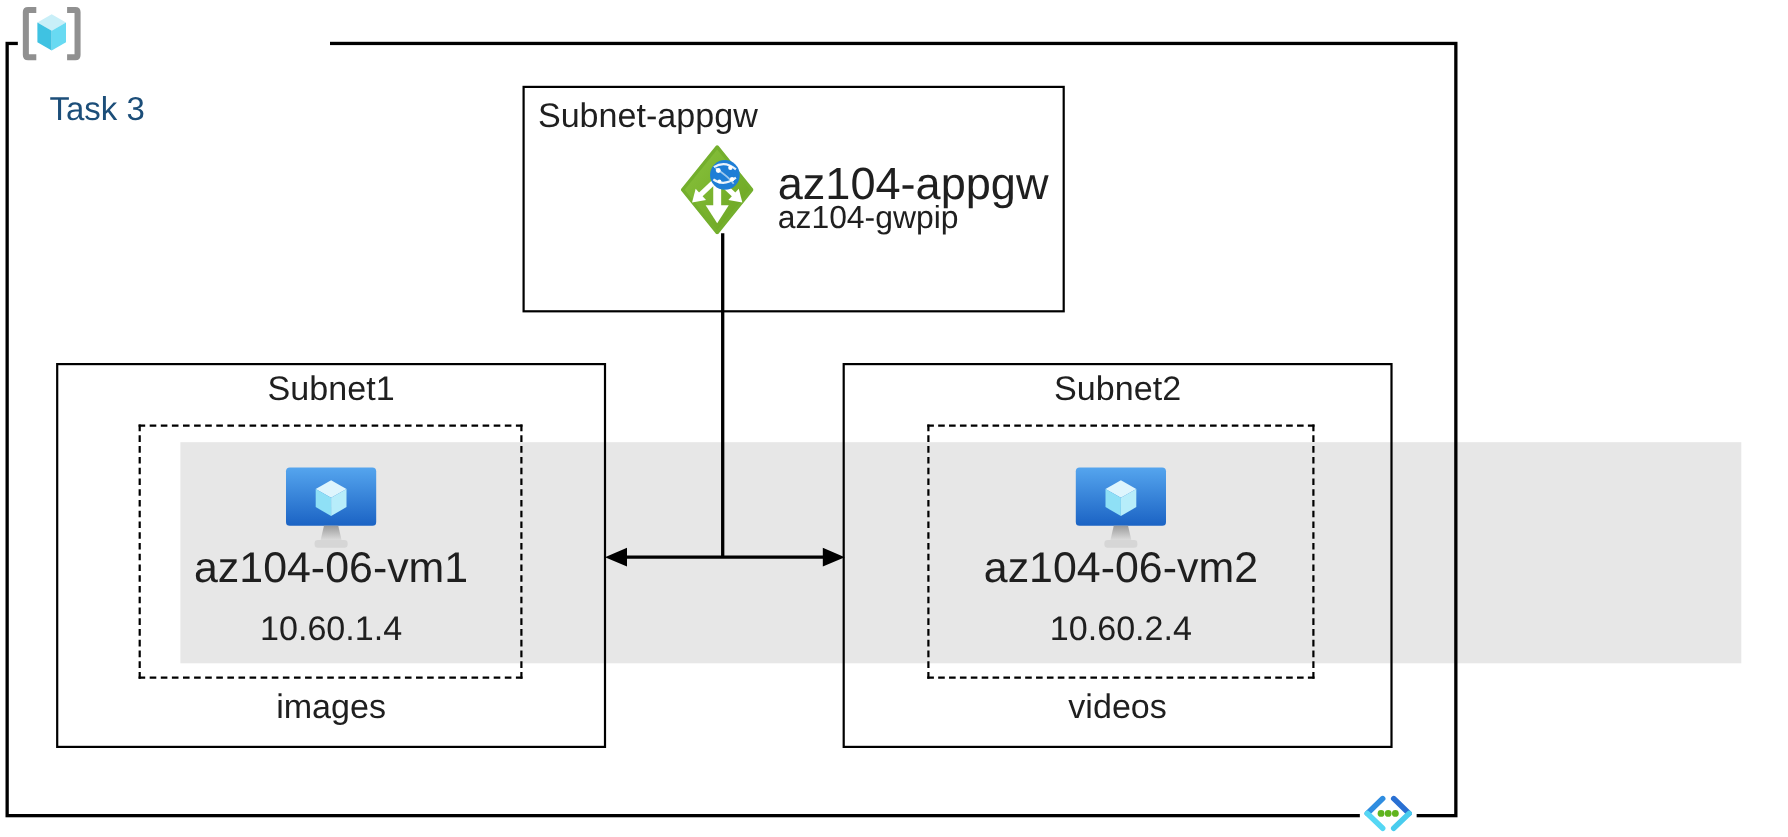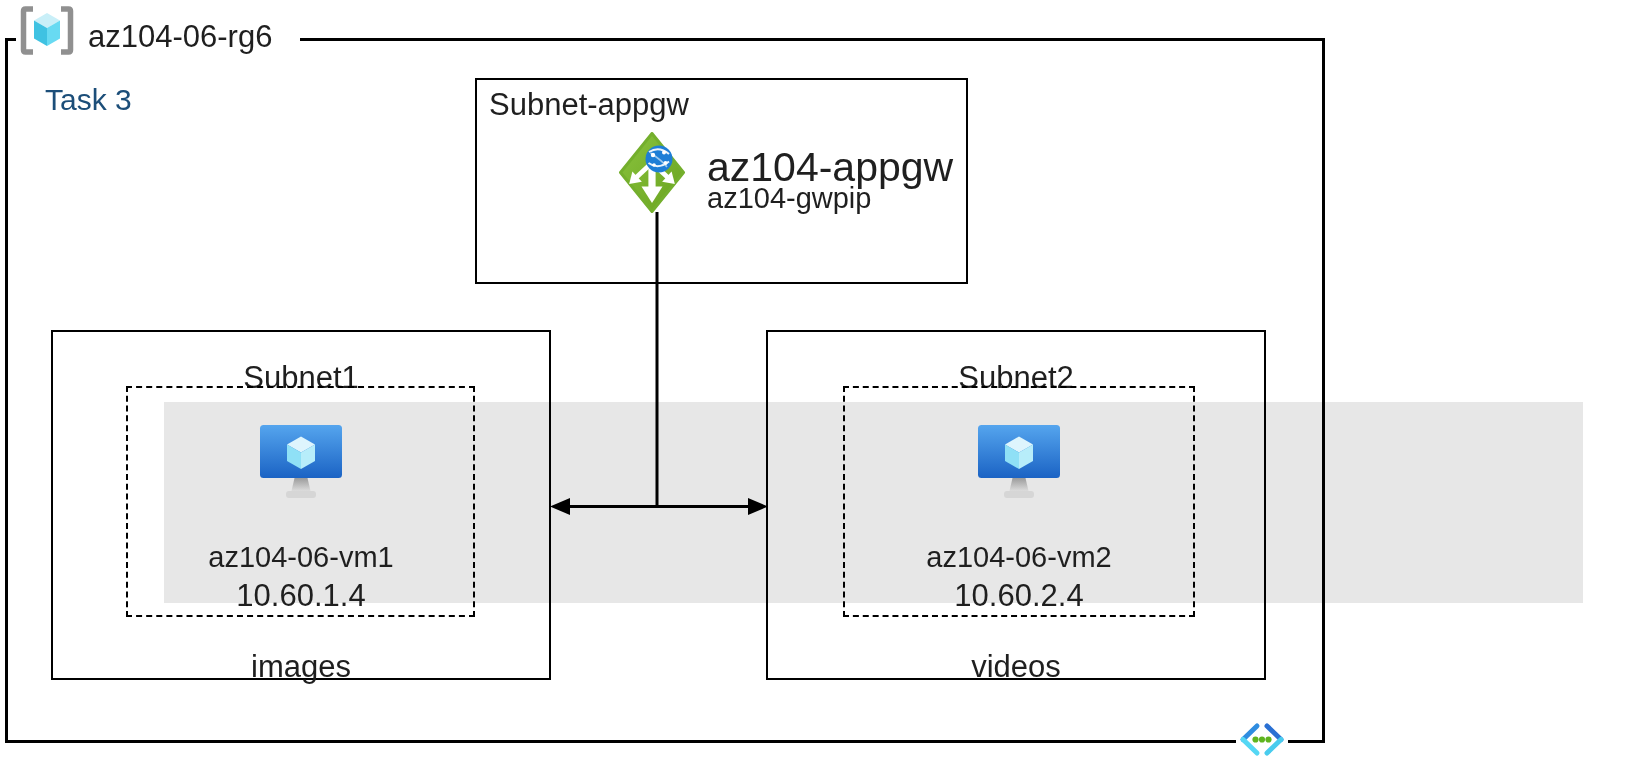--- a/index.html
+++ b/index.html
@@ -1,21 +1,21 @@
 <!DOCTYPE html>
 <html><head>
 <meta charset="utf-8">
 <style>
   html,body{margin:0;padding:0;background:#fff;}
   .canvas{
     position:relative;width:1625px;height:761px;background:#ffffff;
     font-family:"Liberation Sans",sans-serif;color:#1f1f1f;overflow:hidden;
   }
   .txt{position:absolute;white-space:nowrap;line-height:1.15;}
-  .ctr{transform:translateX(-50%);text-align:center;margin-top:24px;}
+  .ctr{transform:translateX(-50%);text-align:center;}
   
   .band{position:absolute;left:164px;top:402px;width:1419px;height:201px;background:#e7e7e7;z-index:0;}
   
   .rg-box{position:absolute;left:5px;top:38px;width:1320px;height:705px;border:3px solid #000;box-sizing:border-box;z-index:1;background:transparent;}
   .rg-mask{position:absolute;left:22px;top:31px;width:278px;height:15px;background:#fff;z-index:2;}
   .rg-icon{position:absolute;left:16px;top:4px;z-index:3;}
   .rg-title{left:88px;top:19px;font-size:31px;z-index:3;}
   .task-label{left:45px;top:83px;font-size:30px;font-weight:normal;color:#1c4e79;z-index:3;}
   
   .appgw-box{position:absolute;left:475px;top:78px;width:493px;height:206px;border:2px solid #000;box-sizing:border-box;z-index:1;}
@@ -29,21 +29,21 @@
   .subnet-box{position:absolute;top:330px;width:500px;height:350px;border:2px solid #000;box-sizing:border-box;z-index:1;background:transparent;}
   .subnet1-box{left:51px;}
   .subnet2-box{left:766px;}
   .subnet-title{top:336px;font-size:31px;z-index:2;}
   .dashed-box{position:absolute;top:386px;height:231px;border:2px dashed #000;box-sizing:border-box;z-index:2;background:transparent;}
   .dashed1{left:126px;width:349px;}
   .dashed2{left:843px;width:352px;}
   .vm-icon{position:absolute;top:424px;z-index:3;}
   .vm1-icon{left:259px;}
   .vm2-icon{left:977px;}
-  .vm-name{top:517px;font-size:29px;z-index:3;}
+  .vm-name{top:495px;font-size:39px;z-index:3;}
   .vm-ip{top:554px;font-size:31px;z-index:3;}
   .caption{top:625px;font-size:31px;z-index:2;}
   .backend-label{left:1345px;top:462px;font-size:35px;z-index:2;color:#111;}
   .vnet-icon{position:absolute;left:1236px;top:719px;z-index:3;}
 </style>
 </head>
 <body>
 
 <div class="canvas">
 
@@ -80,21 +80,20 @@
 
   <svg class="rg-icon" width="62" height="53" viewBox="0 0 62 53">
     <rect x="0" y="0" width="62" height="53" fill="#fff"></rect>
     <path d="M17 5 H9.5 Q7.5 5 7.5 7 V46 Q7.5 48 9.5 48 H17" fill="none" stroke="#909090" stroke-width="5.5"></path>
     <path d="M45 5 H52.5 Q54.5 5 54.5 7 V46 Q54.5 48 52.5 48 H45" fill="none" stroke="#909090" stroke-width="5.5"></path>
     <polygon points="31,9 44,16.5 31,24 18,16.5" fill="#c9eff8"></polygon>
     <polygon points="18,16.5 31,24 31,42 18,34.5" fill="#3fc2e2"></polygon>
     <polygon points="44,16.5 31,24 31,42 44,34.5" fill="#68daf2"></polygon>
   </svg>
 
-  <div class="txt rg-title">az104-06-rg6</div>
   <div class="txt task-label">Task 3</div>
 
   <div class="appgw-box"></div>
   <div class="txt appgw-label">Subnet-appgw</div>
 
   <svg class="appgw-icon" width="66" height="81" viewBox="0 0 66 81">
     <polygon points="33,1.5 64.5,40.5 33,79.5 1.5,40.5" fill="url(#agwgrad)" stroke="#74af2d" stroke-width="3" stroke-linejoin="round"></polygon>
     <use href="#agwArrow" transform="translate(33,33)"></use>
     <use href="#agwArrow" transform="translate(28.5,35) rotate(47) scale(0.66)"></use>
     <use href="#agwArrow" transform="translate(37.5,35) rotate(-47) scale(0.66)"></use>

